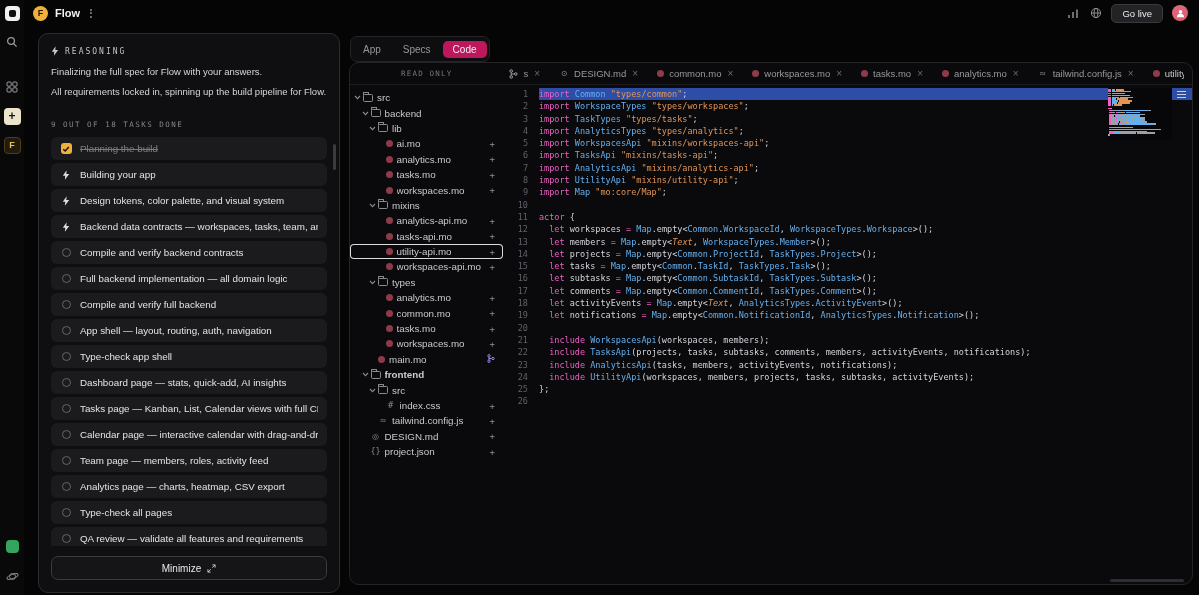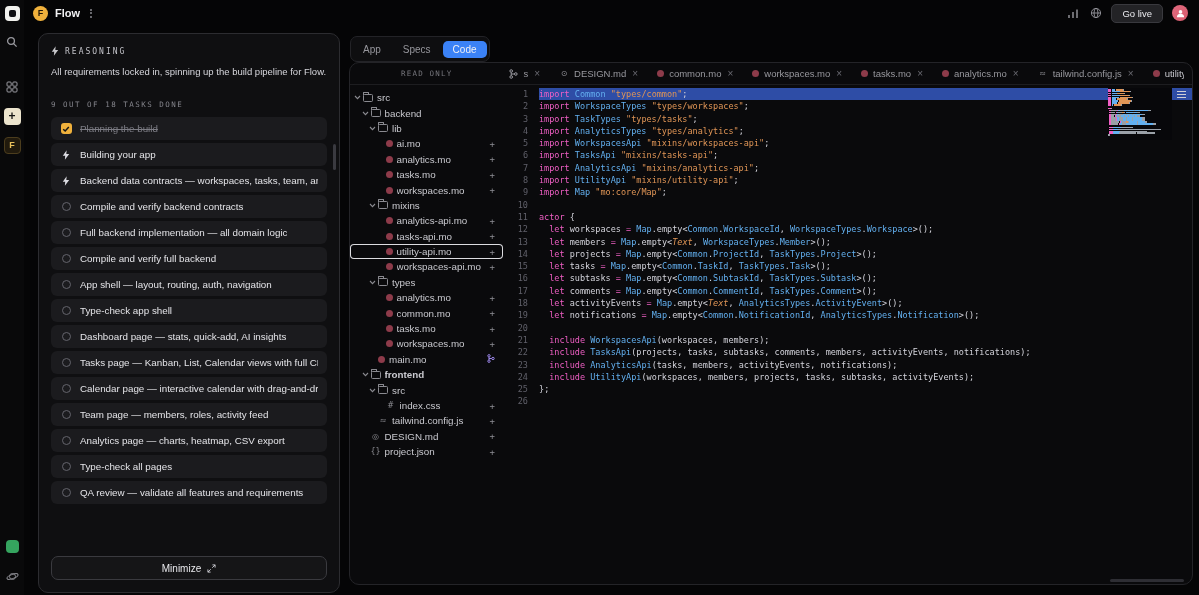--- a/index.html
+++ b/index.html
@@ -58,21 +58,21 @@
   .minimize { margin-top:10px; height:24px; flex:none; border:1px solid #3a3a3f; border-radius:7px; background:#151517;
               color:#e8e8ec; font-size:10px; font-family:inherit; display:flex; align-items:center; justify-content:center;
               gap:6px; cursor:pointer; }
   .r-scroll { position:absolute; right:3px; top:110px; width:3px; height:26px; background:#3a3a40; border-radius:2px; }
 
   
   .main-tabs { position:absolute; left:350px; top:36px; height:26px; display:flex; align-items:center; gap:2px;
                background:#0e0e10; border:1px solid #232327; border-radius:7px; padding:1px 2px; }
   .main-tab { font-size:10px; color:#96969c; padding:3px 10px; border-radius:5px; background:none; border:none;
               font-family:inherit; cursor:pointer; }
-  .main-tab.active { background:#3b82f6; color:#f0f0f4; }
+  .main-tab.active { background:#be185d; color:#f0f0f4; }
 
   
   .main-card { position:absolute; left:349px; top:62px; width:844px; height:523px; background:#0a0a0c;
                border:1px solid #242428; border-radius:10px; overflow:hidden; display:flex; flex-direction:column; }
   .filebar { height:22px; flex:none; display:flex; align-items:center; border-bottom:1px solid #1d1d20; padding:0 8px; }
   .read-only { font-family:"DejaVu Sans Mono",monospace; font-size:7.5px; letter-spacing:1.2px; color:#76767c;
                margin-right:48px; white-space:nowrap;padding-left:43px; }
   .ftabs { display:flex; align-items:center; overflow:hidden; }
   .ftab { display:flex; align-items:center; gap:5px; font-size:9.5px; color:#98989e; padding:0 9px;
           white-space:nowrap; cursor:pointer; }
@@ -193,40 +193,49 @@
       </button>
   </header>
 
   <section class="reasoning">
     <div class="r-header">
       <svg width="8" height="10" viewBox="0 0 10 12">
           <path d="M5.8 0 L1 7 h3 L3.6 12 L9 4.8 H5.4 Z" fill="#c8c8cc"></path>
         </svg>
       <span class="r-title">REASONING</span>
     </div>
+    <p class="r-para">Finalizing the full spec for Flow with your answers.</p>
     <p class="r-para">All requirements locked in, spinning up the build pipeline for Flow.</p>
     <div class="r-progress">9 OUT OF 18 TASKS DONE</div>
     <div class="task-list">
         <div class="task done">
           <span class="t-ico">
             <span class="cb">
               <svg width="8" height="8" viewBox="0 0 10 10">
                 <path d="M1.5 5.2 L4 7.6 L8.5 2.4" stroke="#141414" stroke-width="1.8" fill="none"></path>
               </svg>
             </span>
           </span>
           <span class="task-label">Planning the build</span>
         </div>
         <div class="task active">
           <span class="t-ico">
             <svg width="8" height="10" viewBox="0 0 10 12">
               <path d="M5.8 0 L1 7 h3 L3.6 12 L9 4.8 H5.4 Z" fill="#dcdce2"></path>
             </svg>
           </span>
           <span class="task-label">Building your app</span>
+        </div>
+        <div class="task active">
+          <span class="t-ico">
+            <svg width="8" height="10" viewBox="0 0 10 12">
+              <path d="M5.8 0 L1 7 h3 L3.6 12 L9 4.8 H5.4 Z" fill="#dcdce2"></path>
+            </svg>
+          </span>
+          <span class="task-label">Design tokens, color palette, and visual system</span>
         </div>
         <div class="task active">
           <span class="t-ico">
             <svg width="8" height="10" viewBox="0 0 10 12">
               <path d="M5.8 0 L1 7 h3 L3.6 12 L9 4.8 H5.4 Z" fill="#dcdce2"></path>
             </svg>
           </span>
           <span class="task-label">Backend data contracts — workspaces, tasks, team, analytics</span>
         </div>
         <div class="task pending">

